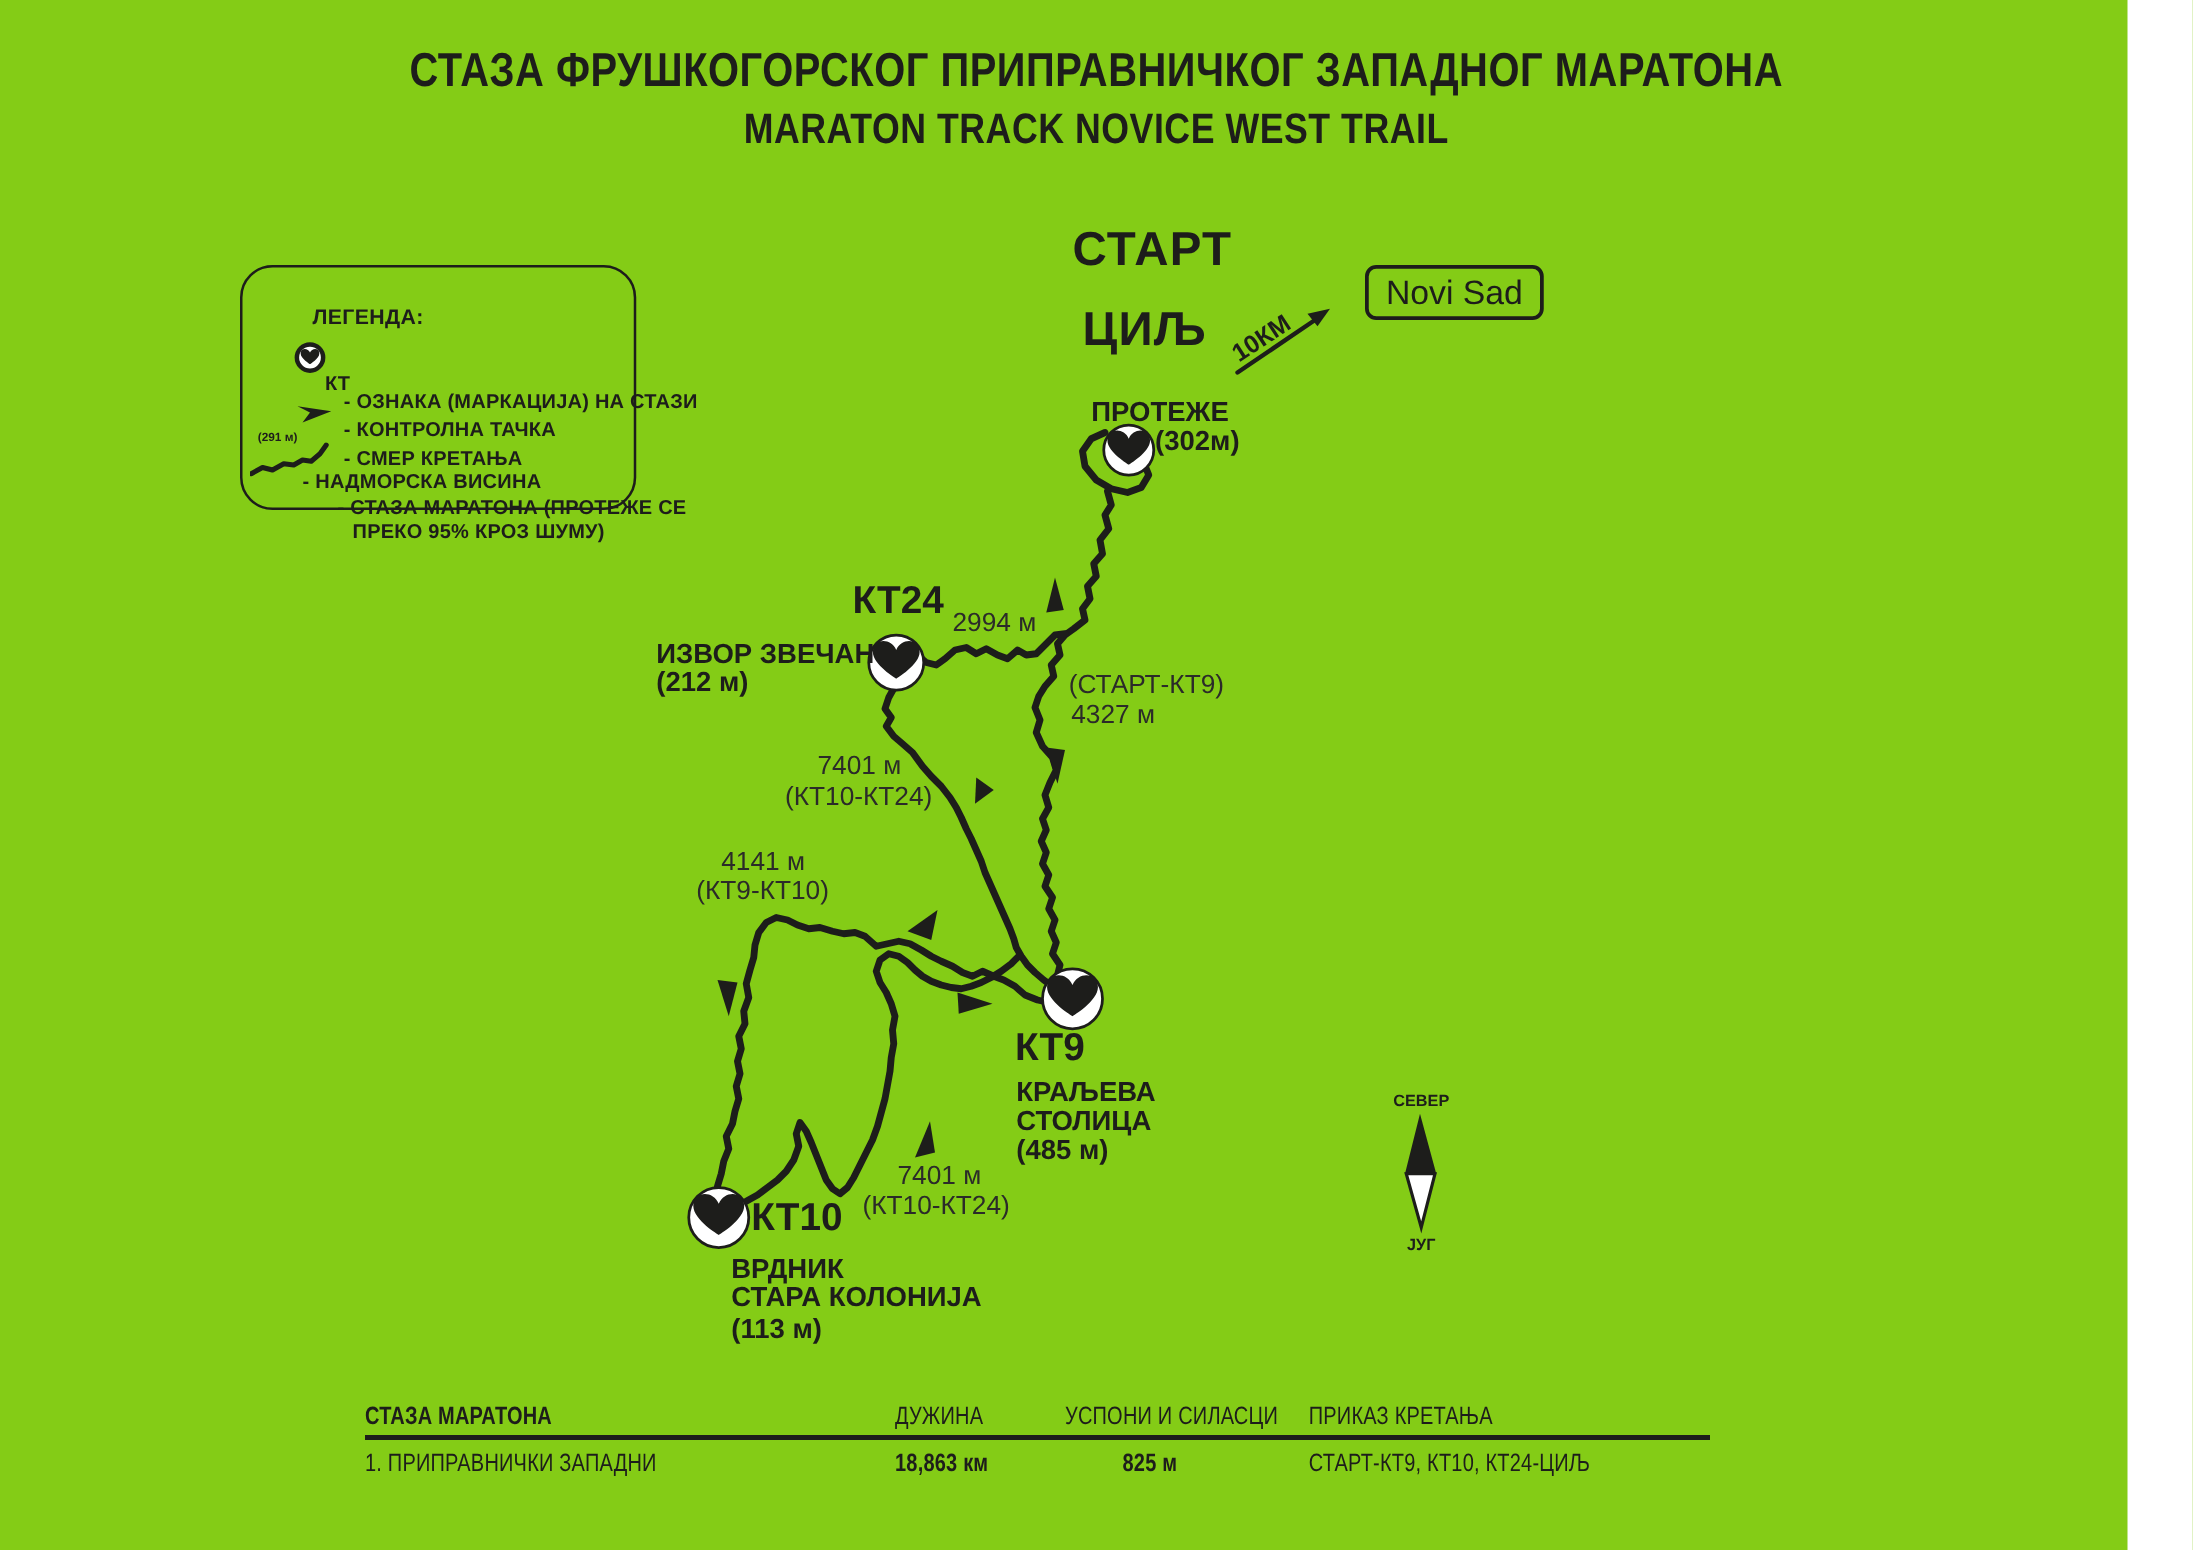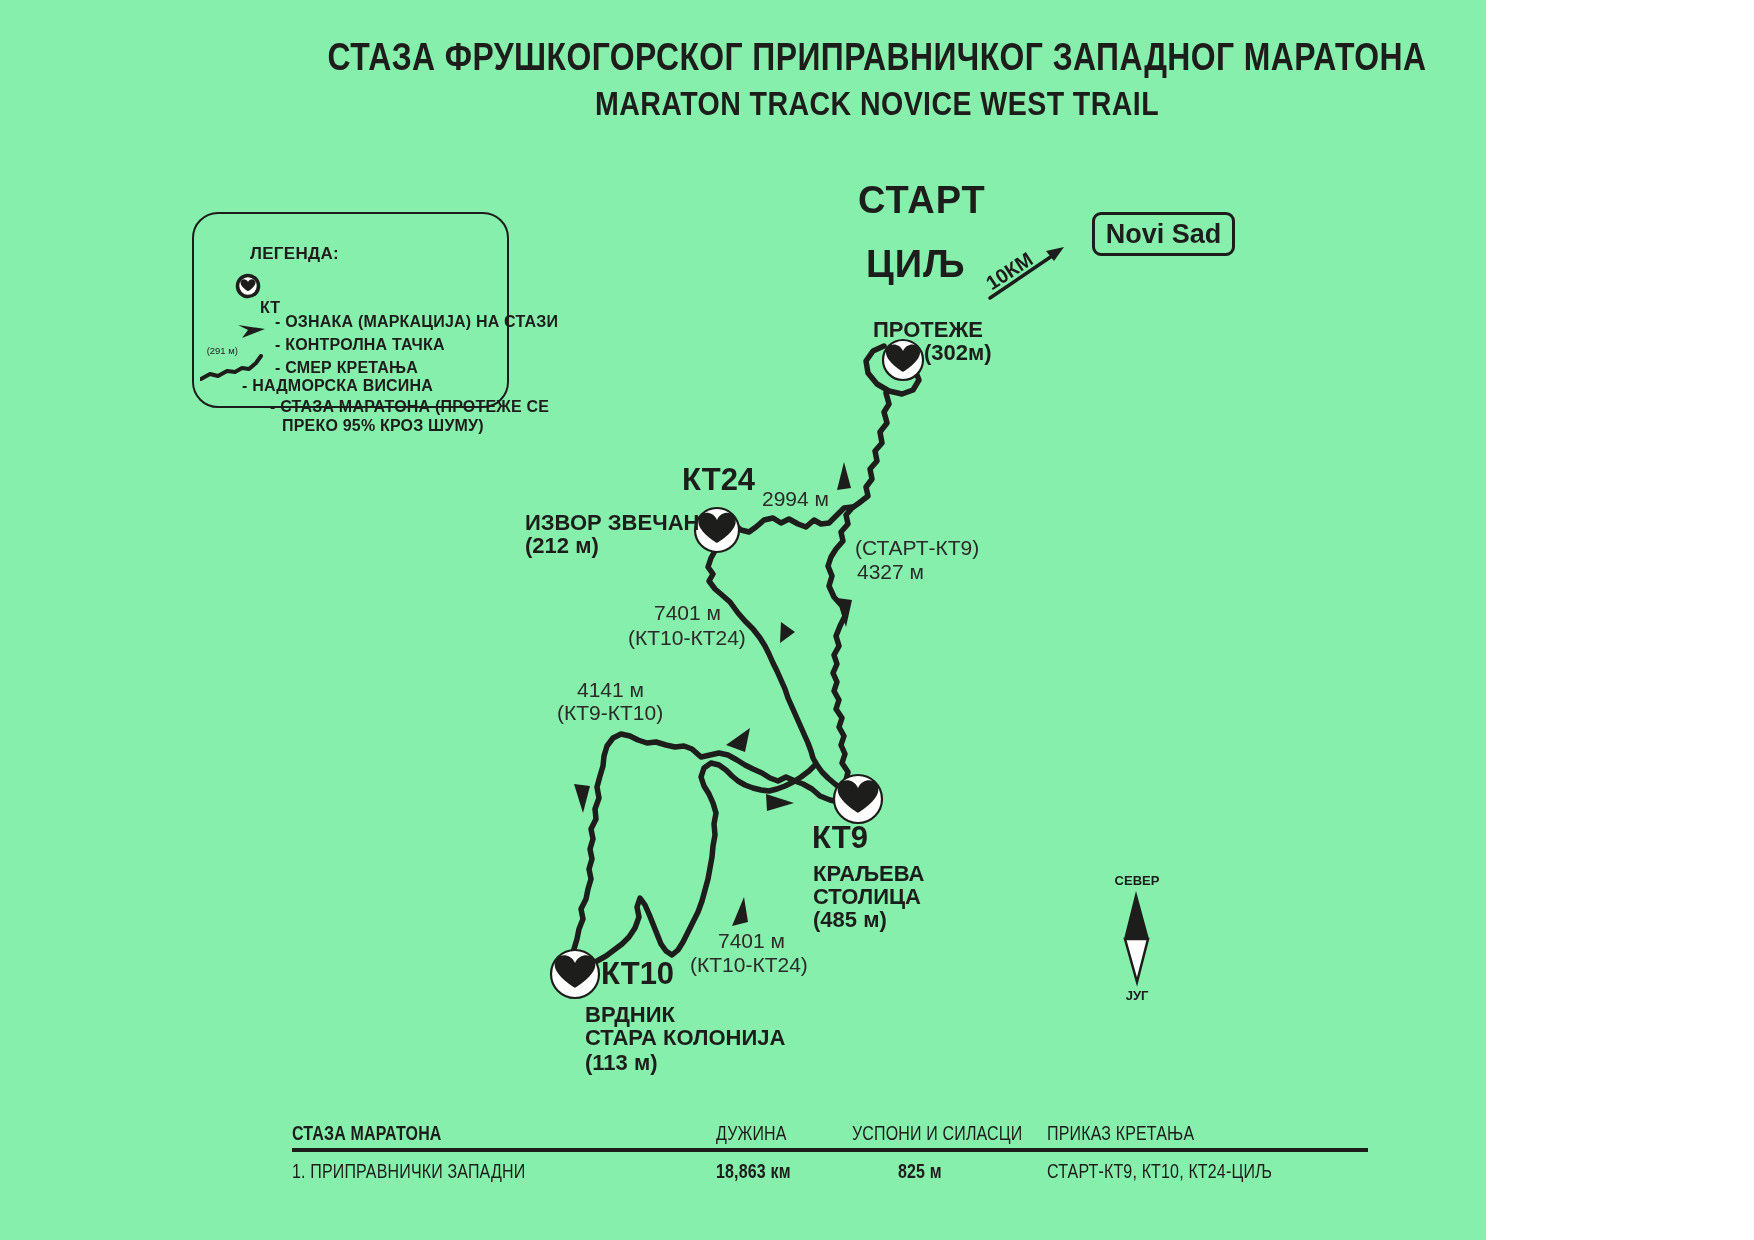--- a/index.html
+++ b/index.html
@@ -1,41 +1,41 @@
 <!DOCTYPE html>
 <html><head>
 <meta charset="utf-8">
 <style>
   html,body { margin:0; padding:0; background:#ffffff; }
   .page {
-    position:relative; width:1486px; height:1240px; background:#86efac;
+    position:relative; width:1702px; height:1240px; background:#84cc16;
     font-family:"Liberation Sans","DejaVu Sans",sans-serif; color:#1d1d1b; overflow:hidden;
   }
   .abs { position:absolute; white-space:nowrap; }
   .title1 { left:0; top:36px; width:1754px; text-align:center; font-size:38px; font-weight:bold;
             transform:scaleX(.84); transform-origin:center; letter-spacing:.5px; }
   .title2 { left:0; top:84px; width:1754px; text-align:center; font-size:34px; font-weight:bold;
             transform:scaleX(.84); transform-origin:center; letter-spacing:.5px; }
 
   
   .legend-box { left:192px; top:212px; width:313px; height:192px;
                 border:2.5px solid #1d1d1b; border-radius:26px; }
   .legend-title { left:56px; top:30px; font-size:17px; font-weight:bold; letter-spacing:.3px; }
   .lg-txt { font-size:16px; font-weight:bold; letter-spacing:.2px;margin-top:34px; }
   .lg-kt  { font-size:16px; font-weight:bold; }
-  .lg-elev{ font-size:9.5px; font-weight:normal; }
+  .lg-elev{ font-size:9.5px; font-weight:bold; }
 
   
   .big    { font-size:38px; font-weight:bold; letter-spacing:1px; }
   .kt     { font-size:31px; font-weight:bold; }
   .place  { font-size:22px; font-weight:bold; line-height:23px; }
   .dist   { font-size:21px; font-weight:normal; color:#2b2b29; }
   .novi-box { left:1092px; top:212px; width:137px; height:38px; border:3px solid #1d1d1b;
               border-radius:9px; display:flex; align-items:center; justify-content:center;
-              font-size:27px; font-weight:bold;text-align:center; }
+              font-size:27px; font-weight:normal;text-align:center; }
   .tenkm  { left:984px; top:260px; font-size:20px; font-weight:bold; transform:rotate(-33deg); }
   .compass-lbl { font-size:13px; font-weight:bold; }
 
   
   .th { font-size:20px; transform:scaleX(.8); transform-origin:left; letter-spacing:.2px; }
   .td { font-size:20px; transform:scaleX(.8); transform-origin:left; letter-spacing:.2px; }
   .bold { font-weight:bold; }
   .divider { left:292px; top:1148px; width:1076px; height:4px; background:#1d1d1b; }
 
   svg { position:absolute; left:0; top:0; }

